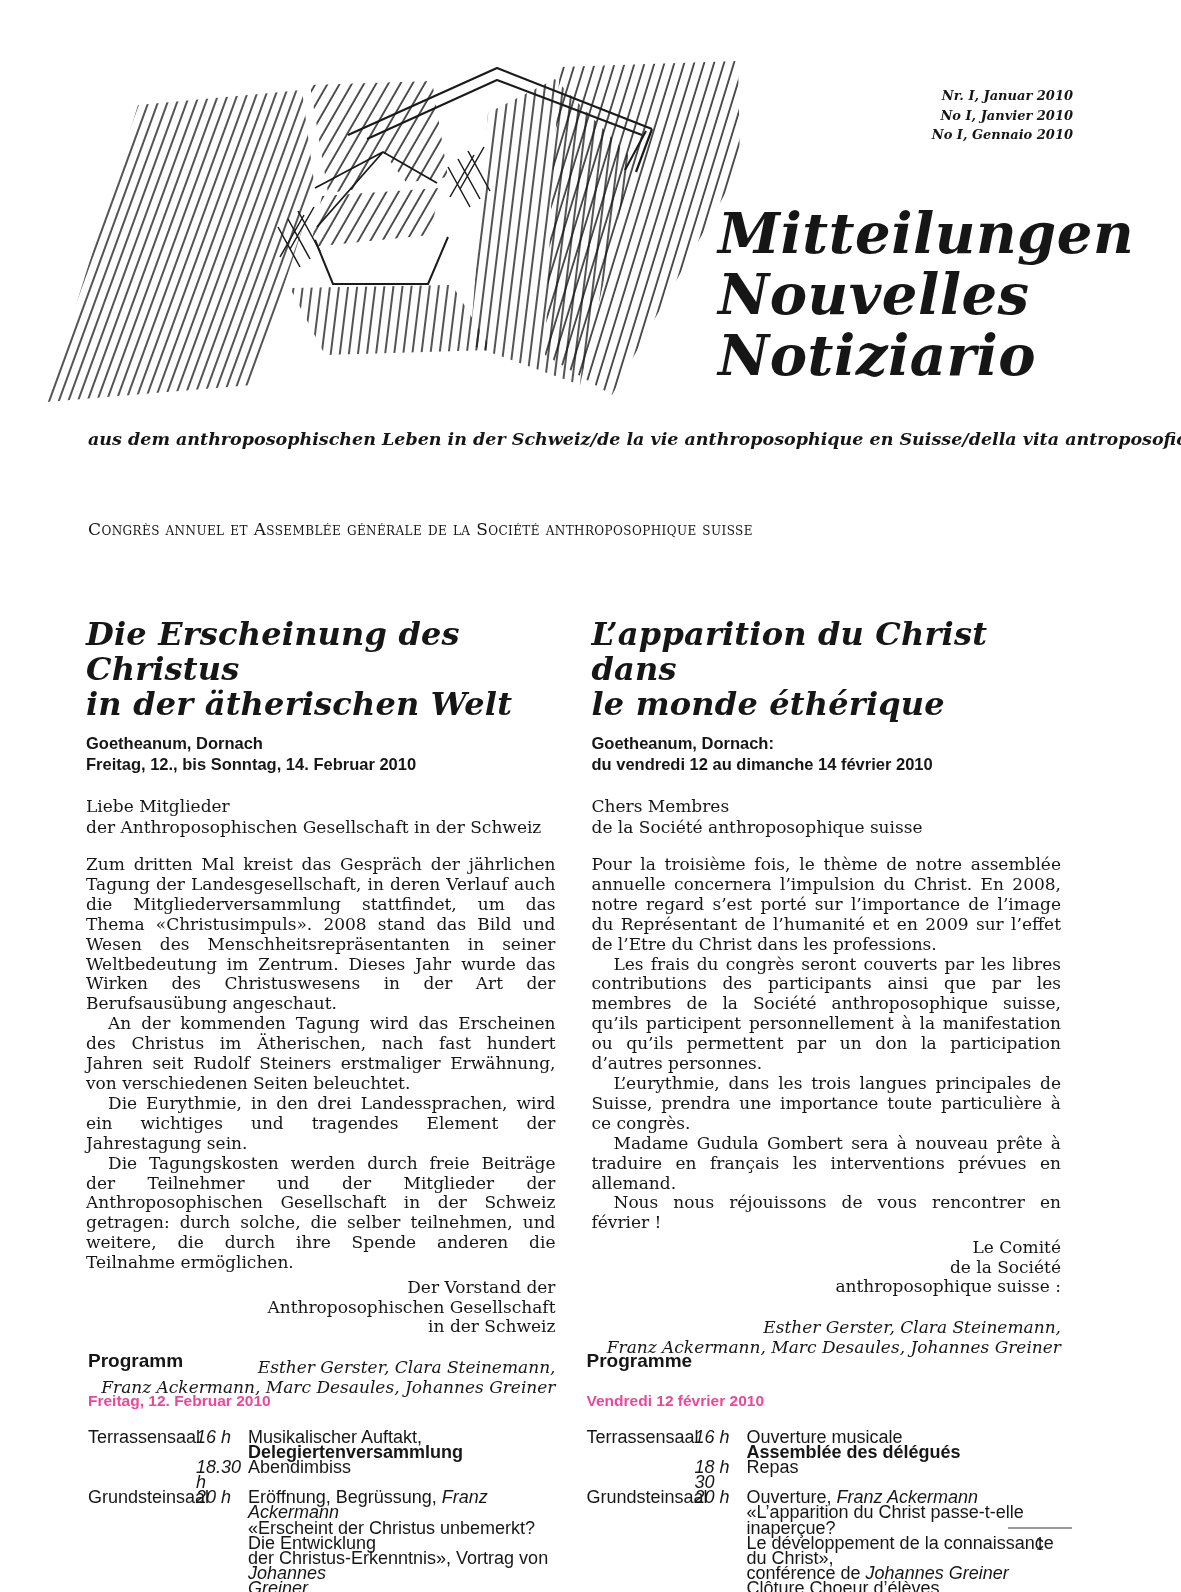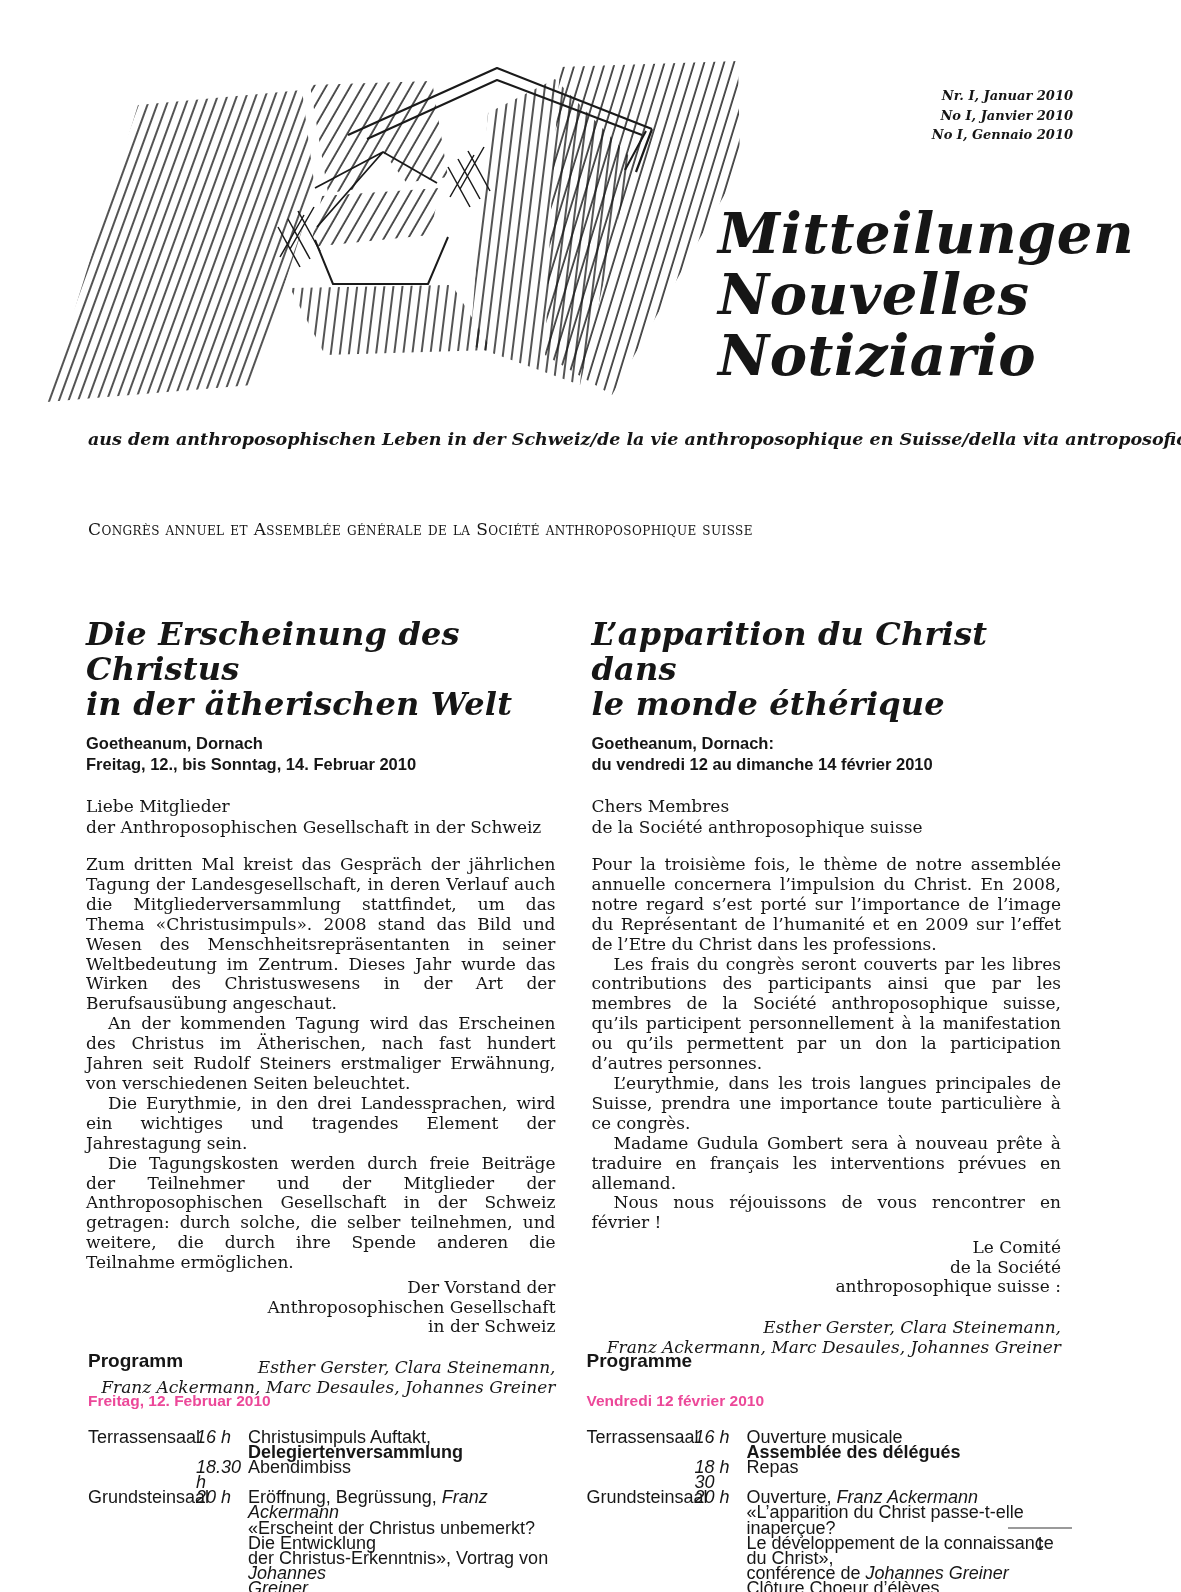--- a/index.html
+++ b/index.html
@@ -155,21 +155,21 @@
 
   <div class="programs">
 
     <section class="prog">
       <div class="prog-title">Programm</div>
       <div class="prog-date">Freitag, 12. Februar 2010</div>
       <div class="prog-rows">
           <div class="proom">Terrassensaal</div>
           <div class="ptime">16 h</div>
           <div class="pcell">
-            <div class="pline"><span>Christusimpuls Auftakt,</span></div>
+            <div class="pline"><span>Musikalischer Auftakt,</span></div>
             <div class="pline"><span class="pb">Delegiertenversammlung</span></div>
           </div>
           <div class="proom"></div>
           <div class="ptime">18.30 h</div>
           <div class="pcell">
             <div class="pline"><span>Abendimbiss</span></div>
           </div>
           <div class="proom">Grundsteinsaal</div>
           <div class="ptime">20 h</div>
           <div class="pcell">

